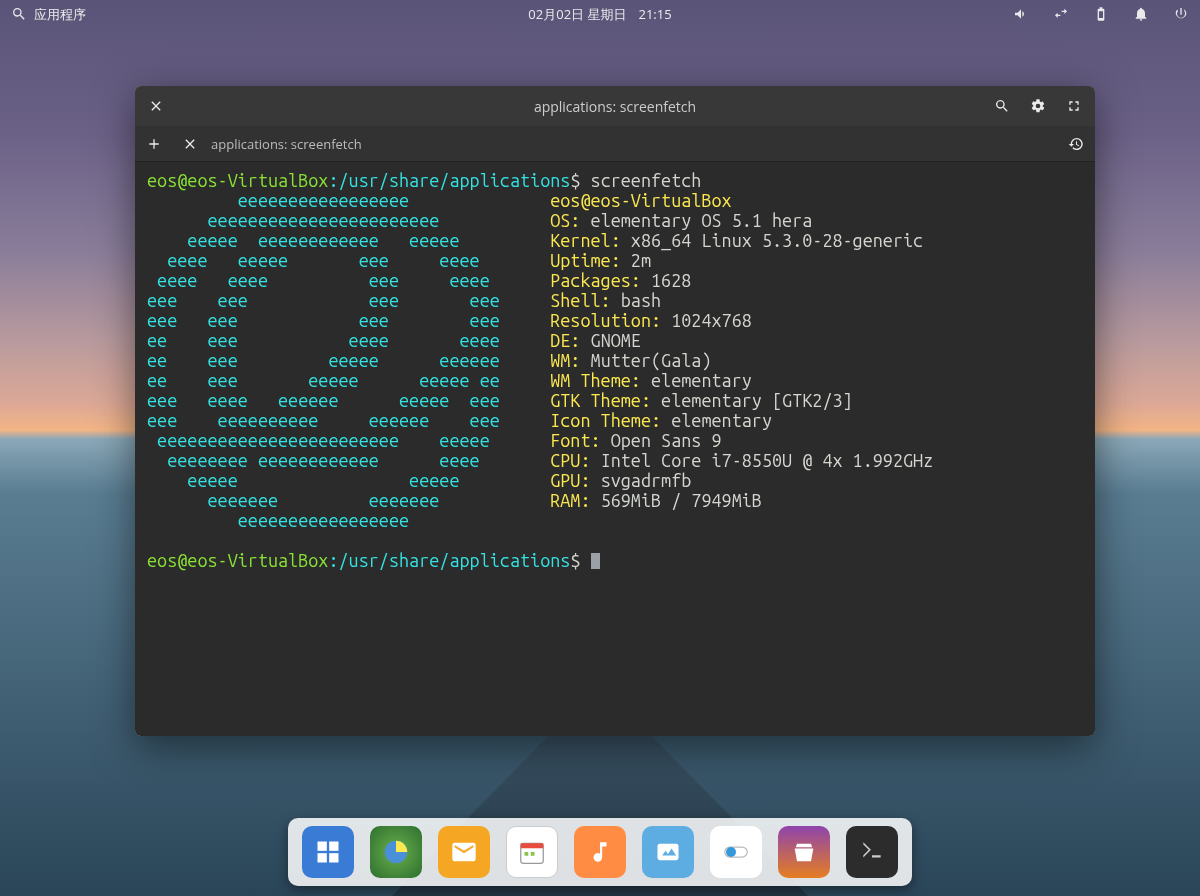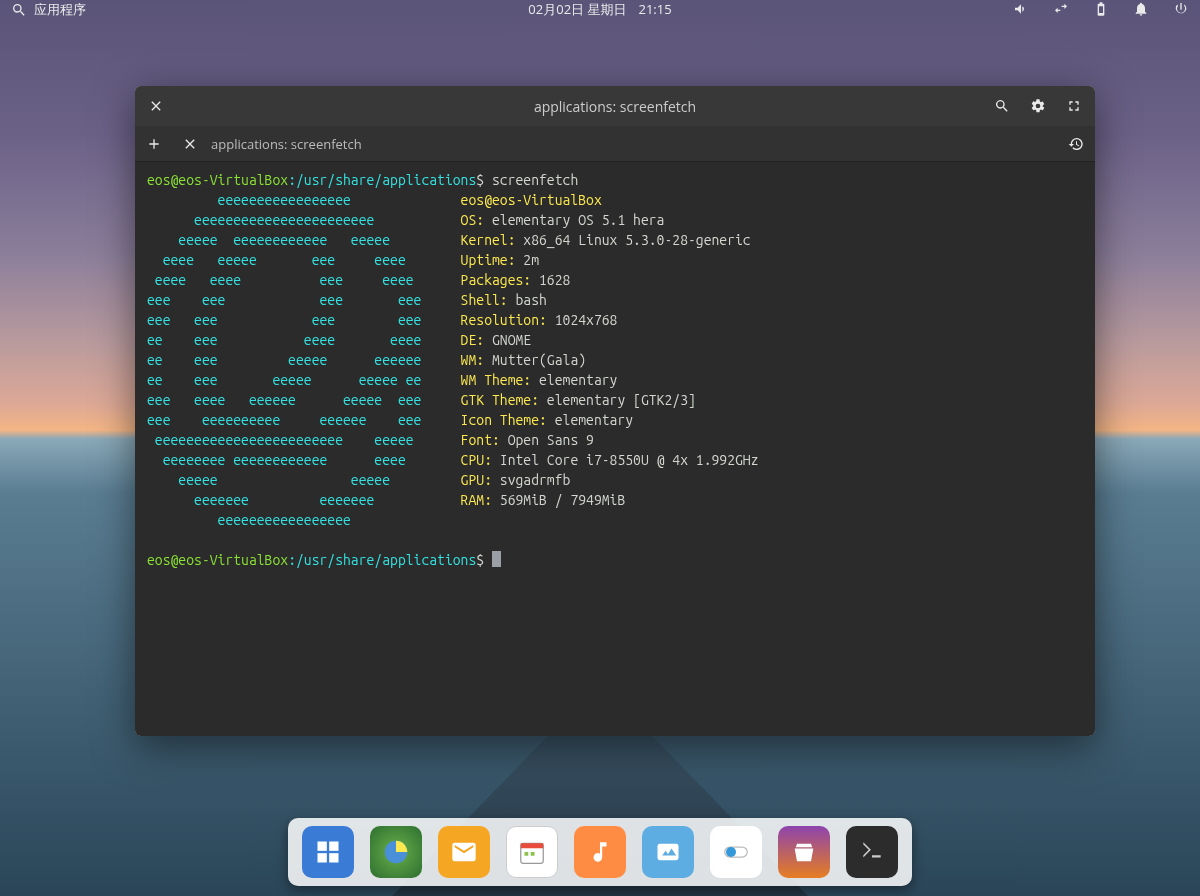--- a/index.html
+++ b/index.html
@@ -9,21 +9,21 @@
   background: linear-gradient(to bottom,
     #5a5478 0%, #6b6187 15%, #8a7d9a 28%, #b89a9e 38%,
     #dca896 45%, #f4b585 48%, #8aa8b8 49%, #5a7d92 55%,
     #2a4558 100%);
   overflow: hidden;
   position: relative;
 }
 
 .top-panel {
   position: absolute; top: 0; left: 0; right: 0; height: 28px;
-  display: flex; align-items: flex-start; color: #eaeaea;
+  display: flex; align-items: center; color: #eaeaea;
   font-size: 13px; padding: 0 10px;
 }
 .top-panel .apps { display:flex; align-items:center; gap:6px; cursor:pointer; }
 .top-panel .center { position:absolute; left:50%; transform:translateX(-50%); display:flex; gap:12px; }
 .top-panel .right { margin-left:auto; display:flex; gap:22px; align-items:center; }
 .icon { display:inline-flex; align-items:center; justify-content:center; width:18px; height:18px; }
 .icon svg { width:16px; height:16px; fill:#eaeaea; }
 
 
 .window {
@@ -44,21 +44,21 @@
   color:#bbb; font-size:13px; padding:0 10px; gap:18px;
   border-bottom:1px solid #222;
 }
 .tabbar .tab { display:flex; gap:12px; align-items:center; flex:0 0 auto; }
 .tabbar .search-area { flex:1; height:24px; }
 .tabbar .history { margin-left:auto; }
 
 .terminal-body {
   flex:1; background:#2b2b2b; padding:8px 12px;
   font-family: "Ubuntu Mono","DejaVu Sans Mono",monospace;
-  font-size:14px; line-height:20px; color:#ccc;
+  font-size:18px; line-height:20px; color:#ccc;
   white-space:pre; overflow:hidden;
 }
 .c-green{color:#8ae234;} .c-cyan{color:#34e2e2;} .c-yellow{color:#fce94f;} .c-white{color:#d3d7cf;}
 .cursor-block{display:inline-block;width:9px;height:16px;background:#9aa0a6;vertical-align:-2px;}
 
 
 .dock {
   position:absolute; bottom:10px; left:50%; transform:translateX(-50%);
   background:rgba(255,255,255,0.85); border-radius:10px;
   padding:8px 14px; display:flex; gap:16px; box-shadow:0 4px 12px rgba(0,0,0,0.4);

